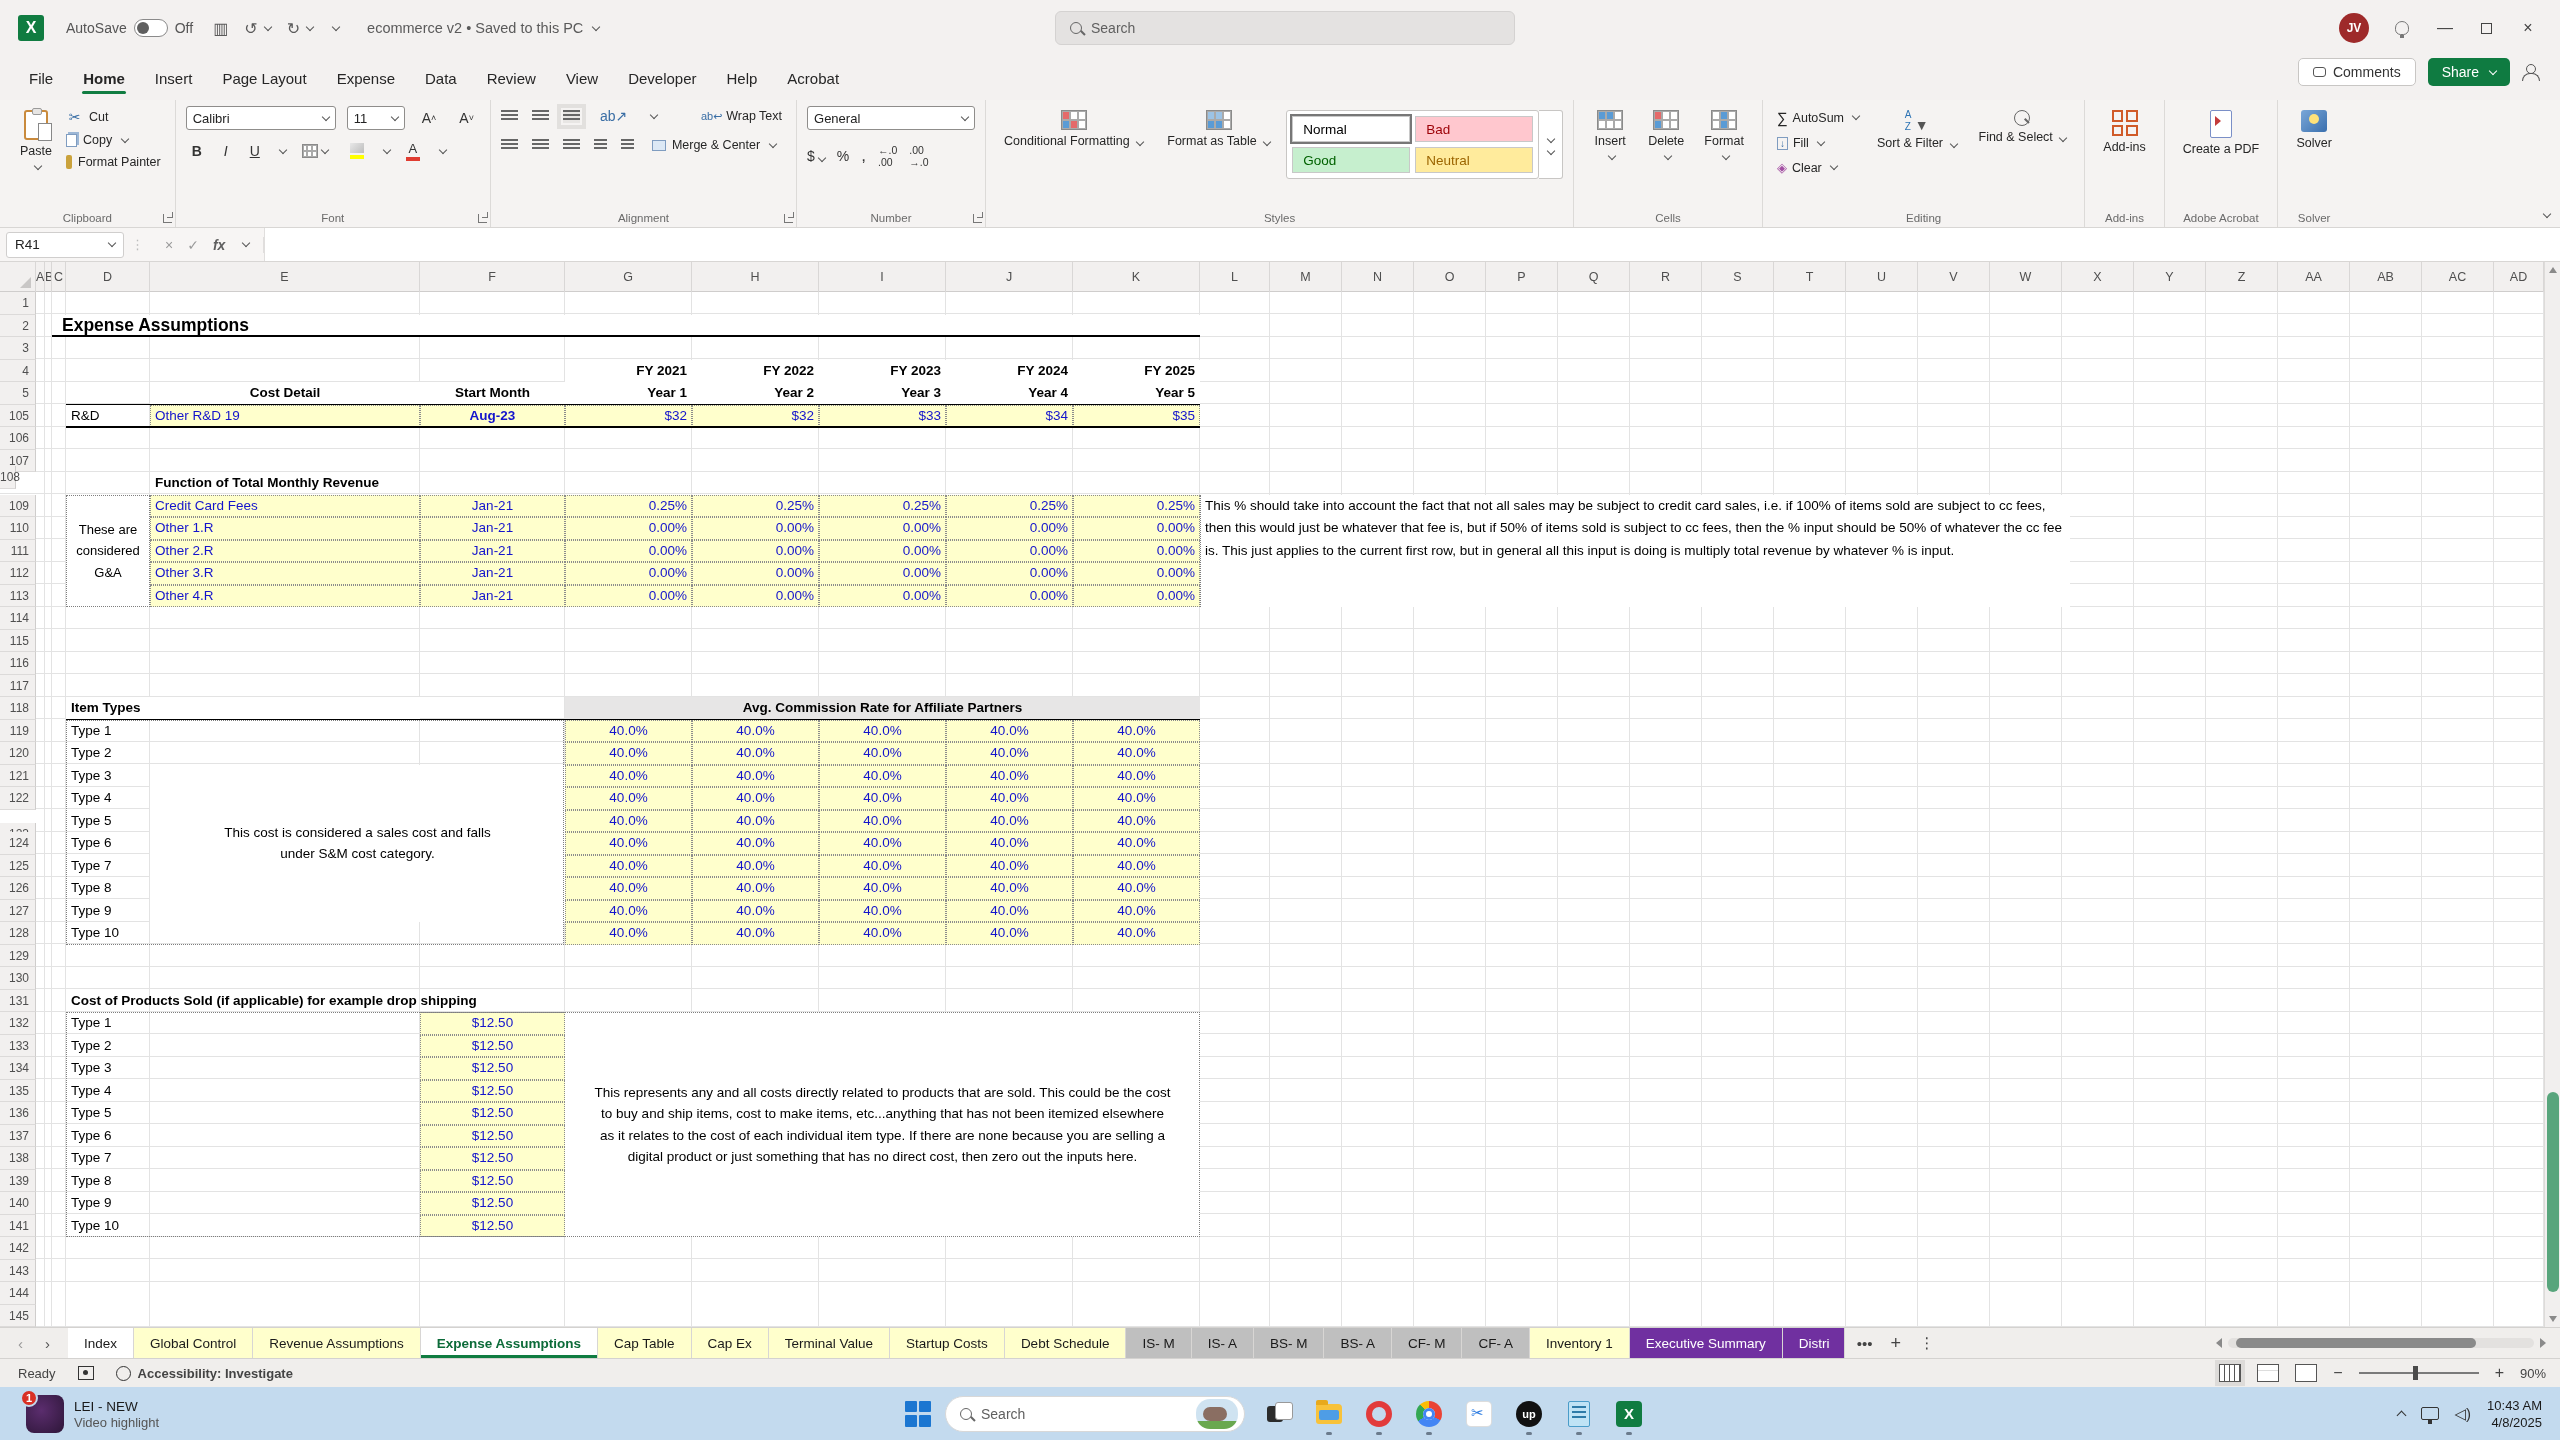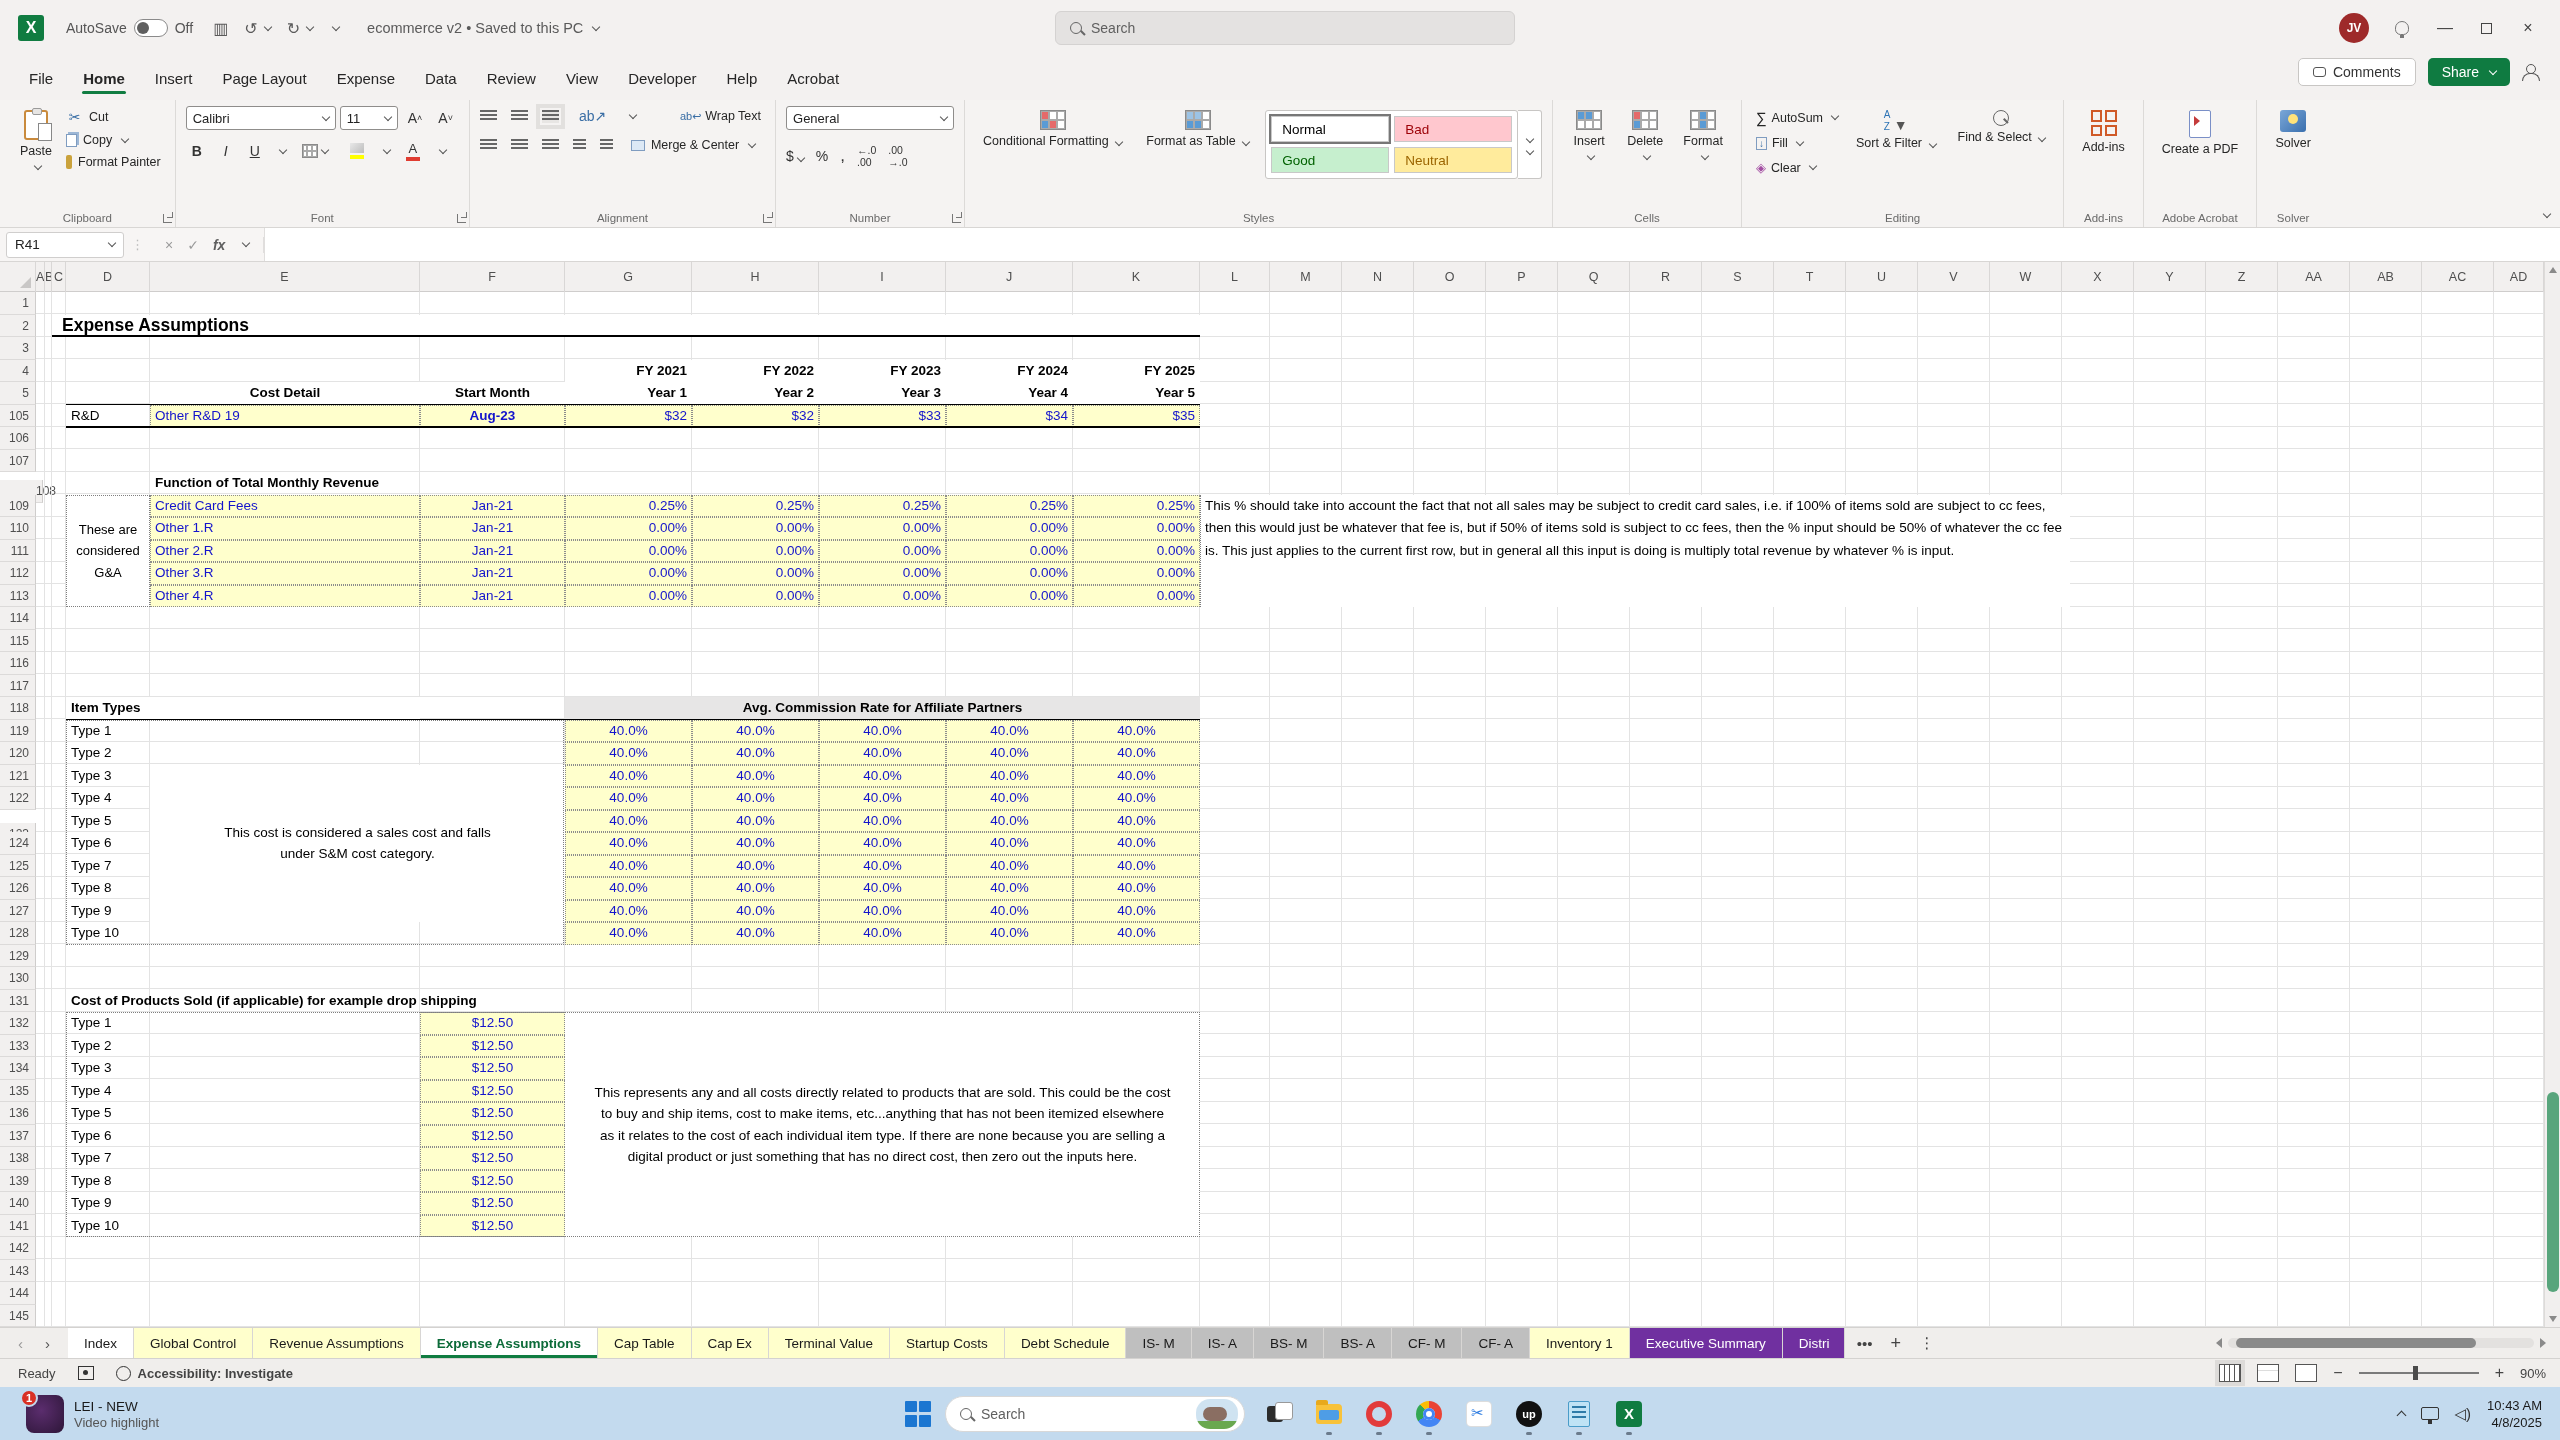--- a/index.html
+++ b/index.html
@@ -46,21 +46,21 @@
   .launcher:after{content:"";position:absolute;left:3px;top:-2px;width:5px;height:5px;border-right:1.3px solid #777;border-bottom:1.3px solid #777;}
   .bigbtn{display:flex;flex-direction:column;align-items:center;justify-content:flex-start;padding:4px 8px;border-radius:4px;font-size:12.5px;color:#262626;text-align:center;gap:4px;min-width:52px;}
   .bigbtn .cap{line-height:14px;}
   .smallcol{display:flex;flex-direction:column;gap:6px;margin-top:2px;}
   .smallbtn{display:flex;align-items:center;gap:6px;font-size:12.5px;color:#262626;padding:1px 4px;}
   .ic{width:17px;height:16px;display:inline-flex;align-items:center;justify-content:center;font-size:14px;color:#3a6ea5;flex:none;}
   .chev{width:6px;height:6px;border-right:1.4px solid #555;border-bottom:1.4px solid #555;transform:rotate(45deg);display:inline-block;margin-left:4px;margin-top:-3px;flex:none;}
   .clipart{width:24px;height:30px;border:2px solid #c98a3c;border-radius:3px;background:#fff;position:relative;}
   .clipart:after{content:"";position:absolute;left:6px;top:-4px;width:8px;height:5px;background:#e7e5e3;border:1.5px solid #9a9a9a;border-radius:2px;}
   .clipart:before{content:"";position:absolute;right:-6px;bottom:-3px;width:12px;height:16px;background:#fff;border:1.5px solid #888;}
-  .fontrow{display:flex;align-items:center;gap:4px;}
+  .fontrow{display:flex;align-items:center;gap:11px;}
   .combo{background:#fff;border:1px solid #8f8d8b;border-radius:3px;height:24px;display:flex;align-items:center;justify-content:space-between;font-size:13px;color:#222;padding:0 6px;}
   .fmtbtn{font-size:14px;color:#333;padding:2px 6px;display:flex;align-items:center;}
   .colorbar{display:inline-block;width:16px;height:4px;margin-top:14px;}
   .al-ic{width:17px;height:13px;background:repeating-linear-gradient(to bottom,#666 0 1.6px,transparent 1.6px 4.2px);}
   .al-ic.sel{outline:4px solid #e2e0de;outline-offset:2px;background-color:#e8e6e4;}
   .numicons{display:flex;align-items:center;gap:12px;margin-top:8px;font-size:14px;color:#333;}
   .stylechip{width:118px;height:26px;border:1px solid #c8c8c8;font-size:13.5px;display:flex;align-items:center;padding-left:10px;}
   .gallery{display:grid;grid-template-columns:118px 118px;grid-auto-rows:26px;gap:5px;background:#fff;border:1px solid #c8c6c4;padding:5px;border-radius:3px;}
   .gal-scroll{width:24px;border:1px solid #c8c6c4;border-left:none;background:#fff;display:flex;flex-direction:column;align-items:center;justify-content:center;gap:6px;border-radius:0 3px 3px 0;}
   .cellgrid{width:26px;height:20px;display:grid;grid-template-columns:1fr 1fr 1fr;grid-template-rows:1fr 1fr;border:1px solid #8a8a8a;background:#fff;}
@@ -540,21 +540,21 @@
       </div>
     <div class="gridarea" id="gridarea">
         <div class="rowhead" style="left: 0px; top: 0px; width: 36px; height: 22.5px;">1</div>
         <div class="rowhead" style="left: 0px; top: 22.5px; width: 36px; height: 22.5px;">2</div>
         <div class="rowhead" style="left: 0px; top: 45px; width: 36px; height: 22.5px;">3</div>
         <div class="rowhead" style="left: 0px; top: 67.5px; width: 36px; height: 22.5px;">4</div>
         <div class="rowhead" style="left: 0px; top: 90px; width: 36px; height: 22.5px;">5</div>
         <div class="rowhead" style="left: 0px; top: 112.5px; width: 36px; height: 22.5px;">105</div>
         <div class="rowhead" style="left: 0px; top: 135px; width: 36px; height: 22.5px;">106</div>
         <div class="rowhead" style="left: 0px; top: 157.5px; width: 36px; height: 22.5px;">107</div>
-        <div class="rowhead" style="left: 0px; top: 188px; width: 16px; height: 22.5px; padding-left: 36px;">108</div>
+        <div class="rowhead" style="left: 0px; top: 174px; width: 16px; height: 22.5px;">108</div>
         <div class="rowhead" style="left: 0px; top: 202.5px; width: 36px; height: 22.5px;">109</div>
         <div class="rowhead" style="left: 0px; top: 225px; width: 36px; height: 22.5px;">110</div>
         <div class="rowhead" style="left: 0px; top: 247.5px; width: 36px; height: 22.5px;">111</div>
         <div class="rowhead" style="left: 0px; top: 270px; width: 36px; height: 22.5px;">112</div>
         <div class="rowhead" style="left: 0px; top: 292.5px; width: 36px; height: 22.5px;">113</div>
         <div class="rowhead" style="left: 0px; top: 315px; width: 36px; height: 22.5px;">114</div>
         <div class="rowhead" style="left: 0px; top: 337.5px; width: 36px; height: 22.5px;">115</div>
         <div class="rowhead" style="left: 0px; top: 360px; width: 36px; height: 22.5px;">116</div>
         <div class="rowhead" style="left: 0px; top: 382.5px; width: 36px; height: 22.5px;">117</div>
         <div class="rowhead" style="left: 0px; top: 405px; width: 36px; height: 22.5px;">118</div>

